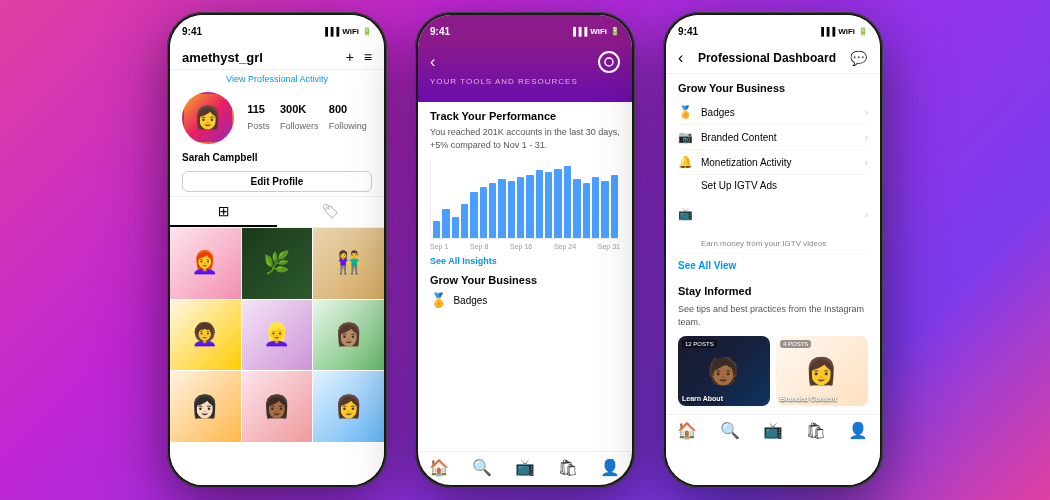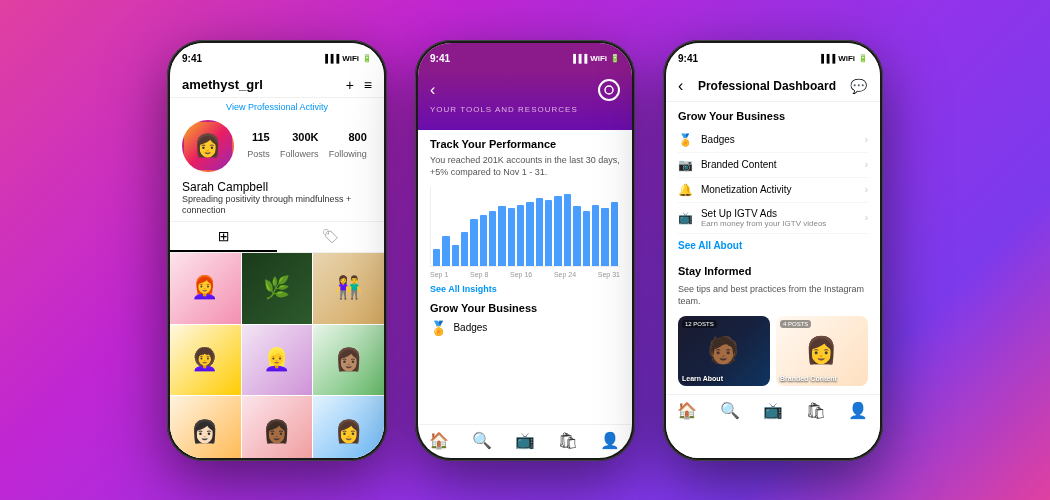--- a/index.html
+++ b/index.html
@@ -11,21 +11,21 @@
       display: flex;
       align-items: center;
       justify-content: center;
       gap: 28px;
       font-family: -apple-system, BlinkMacSystemFont, 'Segoe UI', sans-serif;
     }
 
     
     .phone {
       width: 220px;
-      height: 421px;
+      height: 476px;
       background: #1a1a1a;
       border-radius: 36px;
       padding: 3px;
       box-shadow: 0 20px 60px rgba(0,0,0,0.5), inset 0 0 0 1px #444;
       position: relative;
       flex-shrink: 0;
     }
     .phone-inner {
       width: 100%;
       height: 100%;
@@ -90,28 +90,28 @@
       display: flex;
       align-items: center;
       justify-content: center;
       font-size: 20px;
     }
     .stats-row {
       display: flex;
       flex: 1;
       justify-content: space-around;
     }
-    .stat-item { text-align: right; }
+    .stat-item { text-align: left; }
     .stat-num { font-size: 11px; font-weight: 700; color: #000; display: block; }
     .stat-label { font-size: 9px; color: #666; }
 
     .profile-bio {
       padding: 2px 12px 4px;
     }
-    .bio-name { font-size: 12px; font-weight: 400; color: #000; }
+    .bio-name { font-size: 10px; font-weight: 700; color: #000; }
     .bio-text { font-size: 9px; color: #333; line-height: 1.3; }
 
     .edit-btn {
       margin: 4px 12px;
       border: 1px solid #ccc;
       border-radius: 6px;
       text-align: center;
       padding: 4px;
       font-size: 10px;
       font-weight: 600;
@@ -251,21 +251,21 @@
     .p3-item {
       display: flex;
       align-items: center;
       justify-content: space-between;
       padding: 5px 0;
       border-bottom: 1px solid #f5f5f5;
     }
     .p3-item-left { display: flex; align-items: center; gap: 8px; }
     .p3-item-icon { font-size: 12px; color: #555; }
     .p3-item-label { font-size: 10px; color: #000; }
-    .p3-item-label-sub { font-size: 8px; color: #888; }
+    .p3-item-label-sub { font-size: 8px; color: #888; margin-top: 48px; }
     .p3-chevron { font-size: 10px; color: #ccc; }
     .p3-see-all { font-size: 10px; color: #0095f6; font-weight: 600; padding: 6px 0; display: block; }
 
     .p3-section2 { margin-top: 8px; }
     .p3-stay-desc { font-size: 9px; color: #555; line-height: 1.4; margin-bottom: 8px; }
     .p3-cards { display: flex; gap: 6px; }
     .p3-card {
       flex: 1;
       height: 70px;
       border-radius: 8px;
@@ -340,22 +340,22 @@
             <span class="stat-label">Followers</span>
           </div>
           <div class="stat-item">
             <span class="stat-num">800</span>
             <span class="stat-label">Following</span>
           </div>
         </div>
       </div>
       <div class="profile-bio">
         <div class="bio-name">Sarah Campbell</div>
-        <div class="bio-text">Spreading positivity through mindfulness + connection</div>
-      </div>
+      </div>
+      <div class="edit-btn">Edit Profile</div>
       <div class="grid-tabs">
         <div class="grid-tab active">⊞</div>
         <div class="grid-tab">🏷</div>
       </div>
       <div class="photo-grid">
         <div class="photo-cell pc1">
             <div class="photo-person">👩‍🦰</div>
           </div>
         <div class="photo-cell pc2">
             <div class="photo-person">🌿</div>
@@ -501,21 +501,21 @@
         <div class="p3-item">
           <div class="p3-item-left">
             <span class="p3-item-icon">📺</span>
             <div>
               <div class="p3-item-label">Set Up IGTV Ads</div>
               <div class="p3-item-label-sub">Earn money from your IGTV videos</div>
             </div>
           </div>
           <span class="p3-chevron">›</span>
         </div>
-        <a class="p3-see-all">See All About</a>
+        <a class="p3-see-all">See All View</a>
 
         <div class="p3-section2">
           <div class="p3-section-header">Stay Informed</div>
           <div class="p3-stay-desc">See tips and best practices from the Instagram team.</div>
           <div class="p3-cards">
             <div class="p3-card p3-card1">
               <div class="p3-card-person">🧑🏾</div>
               <div class="p3-card-posts">12 POSTS</div>
               <div class="p3-card-label">Learn About</div>
             </div>

